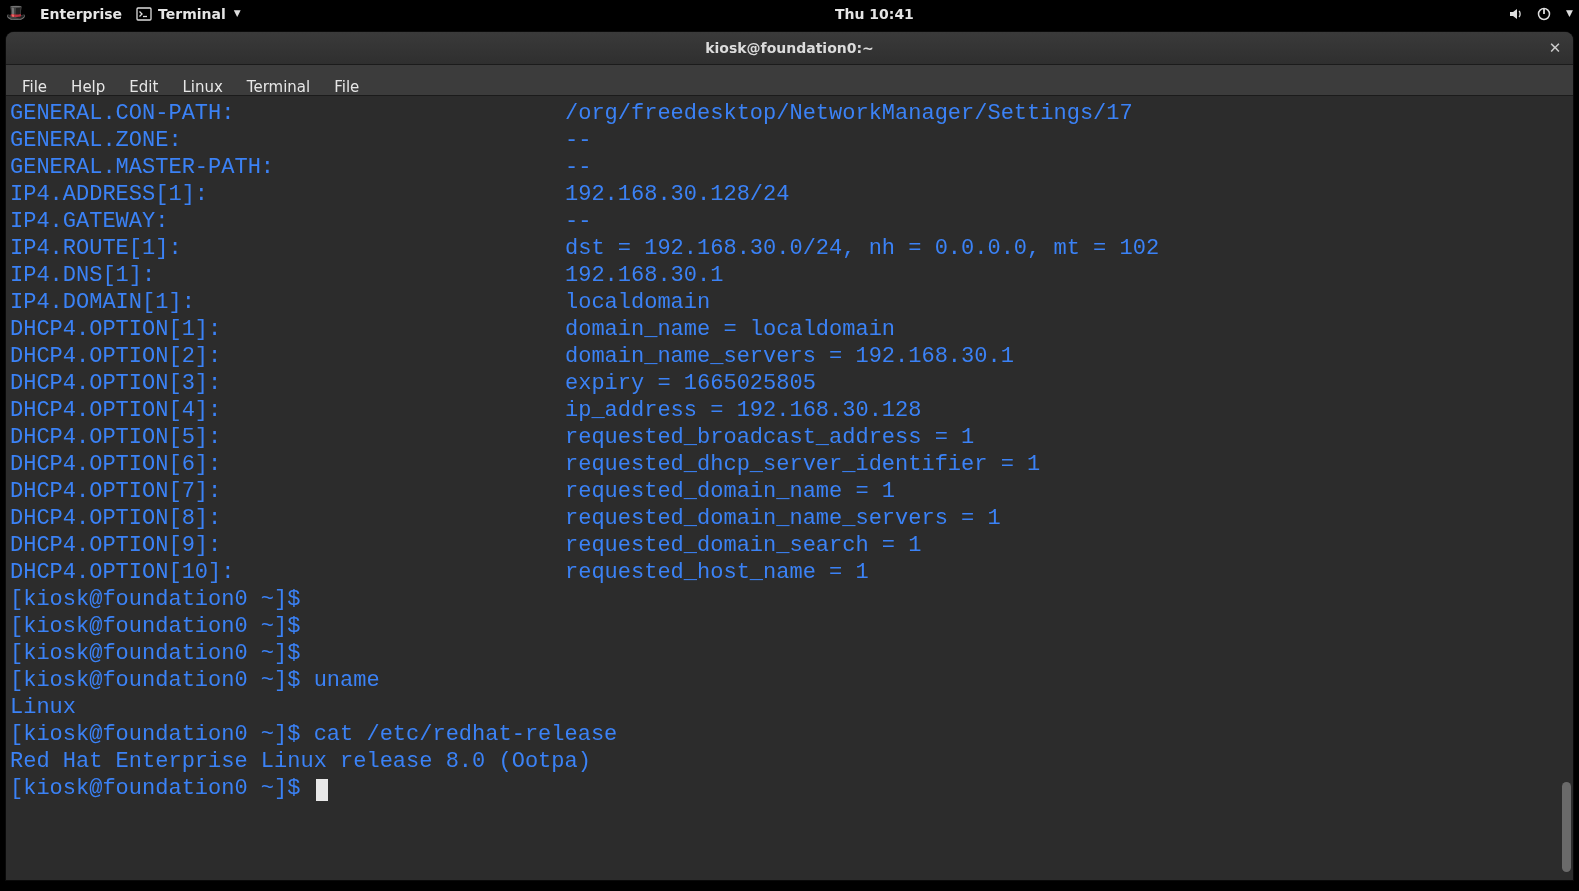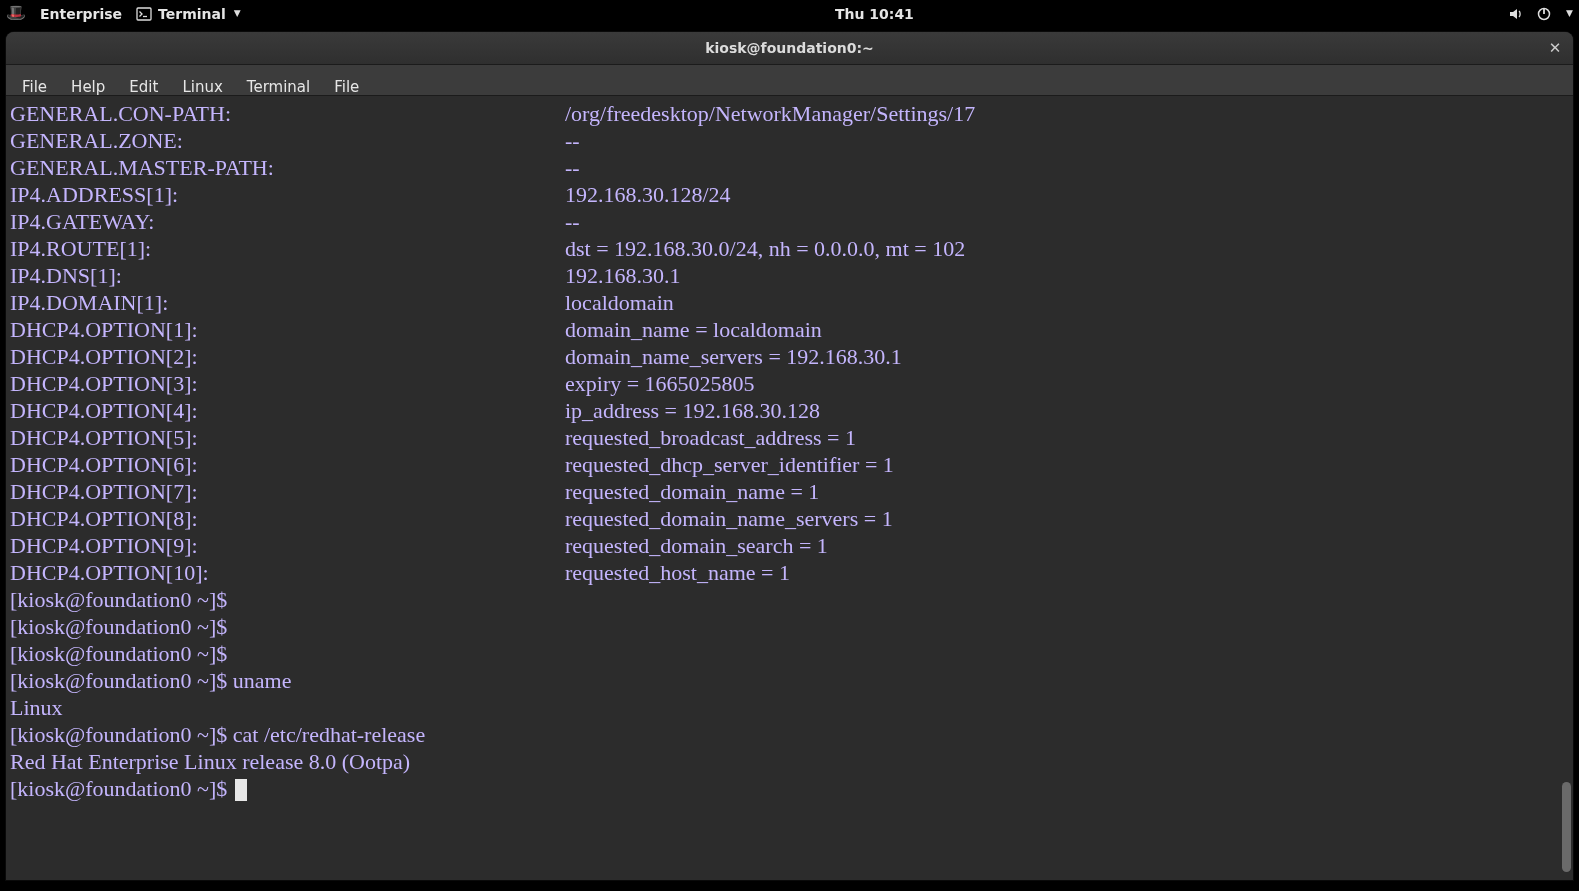--- a/index.html
+++ b/index.html
@@ -87,22 +87,22 @@
   .term-menubar .menu-item {
     padding: 3px 10px;
     border-radius: 3px;
     cursor: default;
     margin-top: 13px;
   }
 
   .term-body {
     flex: 1;
     background: #2c2c2c;
-    color: #c4b5fd;
-    font-family: Liberation Serif, serif;
+    color: #3b82f6;
+    font-family: Liberation Mono, monospace;
     font-size: 22px;
     line-height: 27px;
     padding: 4px 6px 0 4px;
     white-space: pre;
     overflow-y: auto;
     position: relative;
   }
 
   
   .fake-scrollbar {

